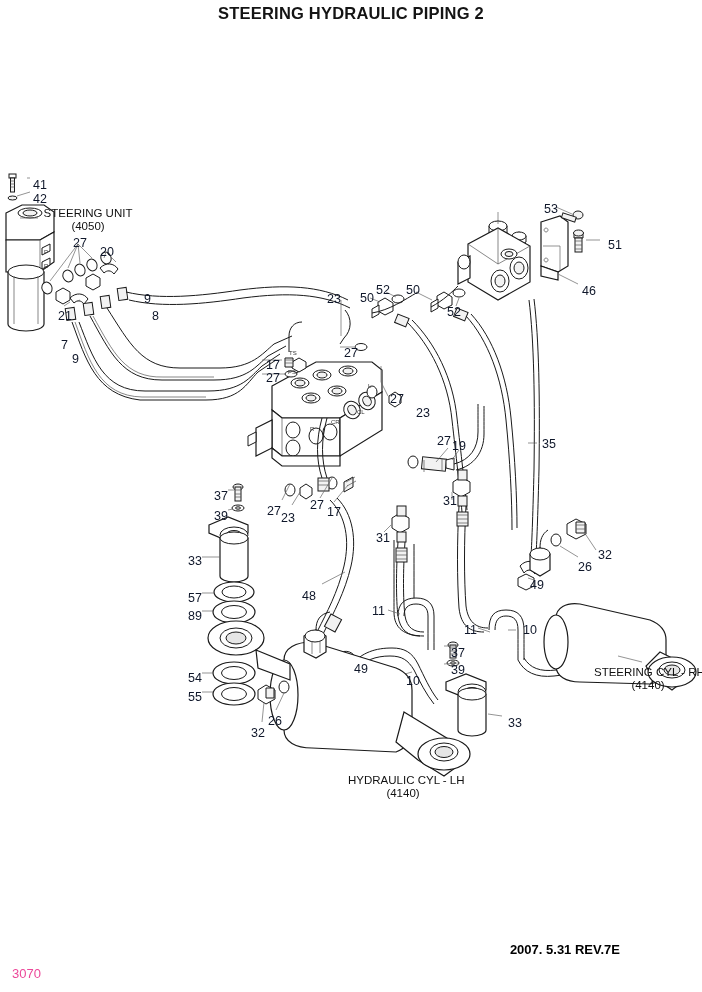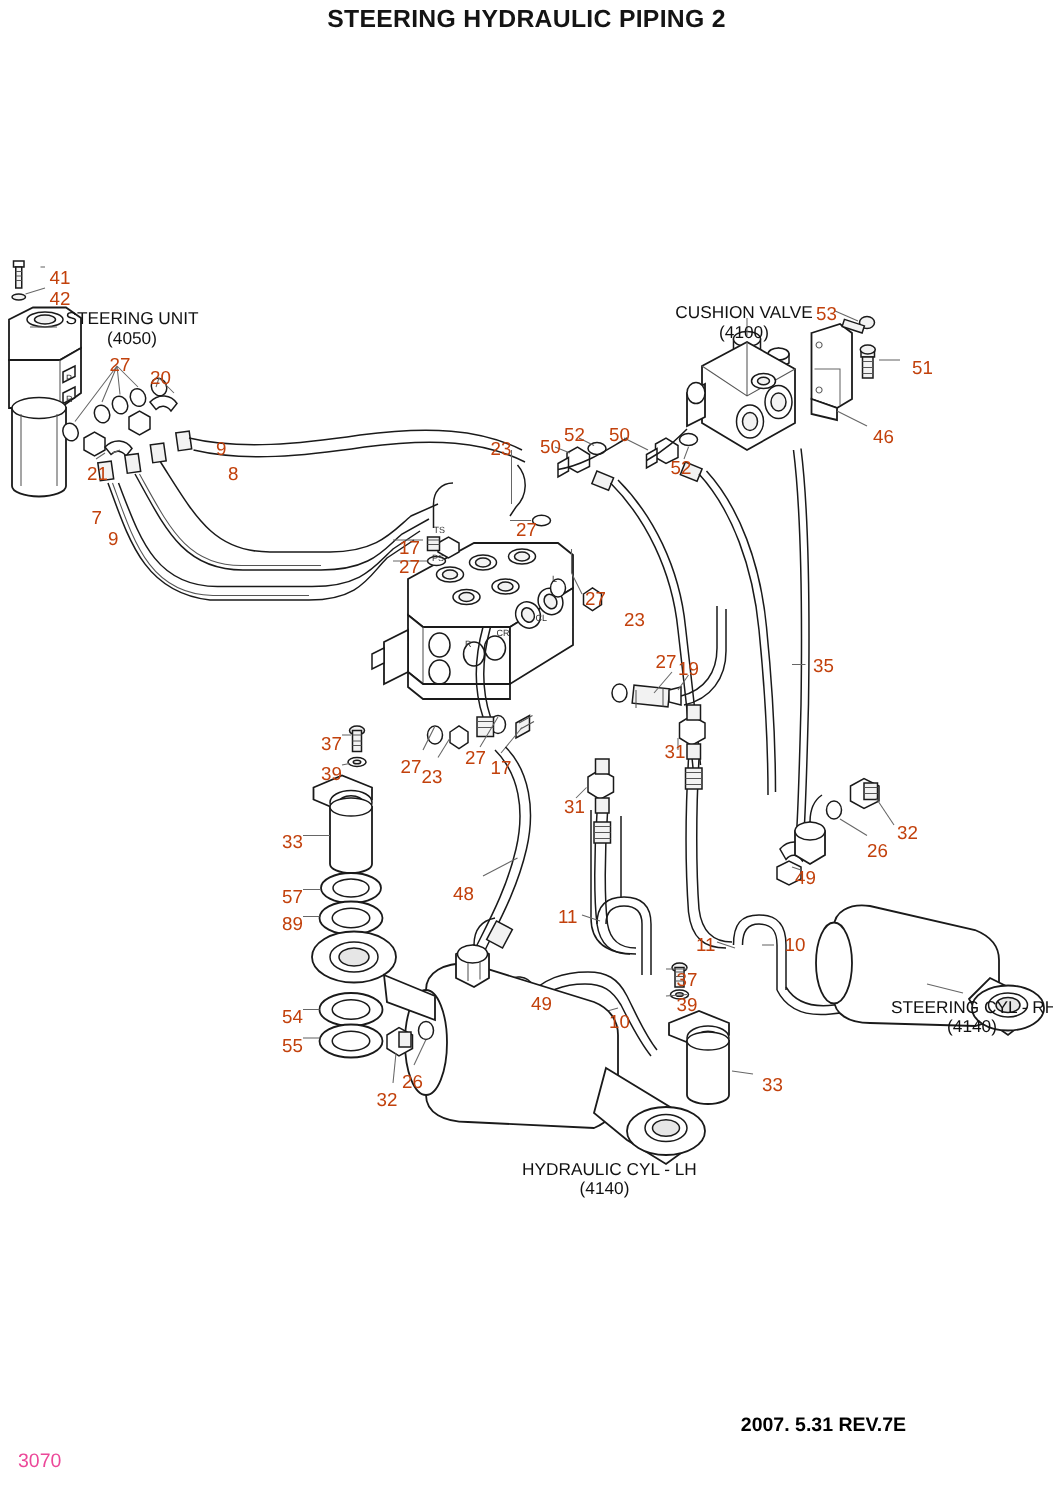--- a/index.html
+++ b/index.html
@@ -2,36 +2,36 @@
 <html><head>
 <meta charset="utf-8">
 <title>Steering Hydraulic Piping 2</title>
 <style>
   html,body{margin:0;padding:0;background:#ffffff;}
   body{
     width:702px;height:992px;position:relative;overflow:hidden;
     font-family:"Liberation Sans", sans-serif;
     color:#111111;
   }
-  #sheet{position:absolute;left:0;top:0;width:620px;height:992px;}
+  #sheet{position:absolute;left:0;top:0;width:620px;height:992px;padding-left:16px;}
   #page-title{
     position:absolute;left:0;top:4px;width:702px;text-align:center;
     font-size:16.5px;font-weight:bold;letter-spacing:.2px;color:#141414;
   }
   #footer-left{position:absolute;left:12px;top:942px;font-size:13px;color:#ec4899;margin-top:24px;}
   #footer-right{position:absolute;right:16px;top:942px;font-size:13px;color:#000000;font-weight:bold;}
   svg{position:absolute;left:0;top:0;width:702px;height:992px;}
   .bl{fill:none;stroke:#1a1a1a;stroke-width:1;}
   .thin{fill:none;stroke:#555;stroke-width:.7;}
   .lead{fill:none;stroke:#666;stroke-width:.7;}
   .fillw{fill:#ffffff;stroke:#1a1a1a;stroke-width:1;}
   .fillw2{fill:#ffffff;stroke:#1a1a1a;stroke-width:1.2;}
   .fillg{fill:#f2f2f2;stroke:#1a1a1a;stroke-width:1;}
   .fillgg{fill:#e6e6e6;stroke:#1a1a1a;stroke-width:1;}
-  .lbl{position:absolute;font-size:12.5px;color:#c2410c;white-space:nowrap;}
+  .lbl{position:absolute;font-size:12.5px;color:#0f172a;white-space:nowrap;}
   .cap{position:absolute;font-size:11.5px;color:#111;white-space:nowrap;text-align:center;line-height:13px;}
   .tiny{font-size:6px;fill:#333;font-family:"Liberation Sans",sans-serif;}
 </style>
 </head>
 <body>
 
 <div id="sheet">
 
   <div id="page-title">STEERING HYDRAULIC PIPING 2</div>
 
@@ -441,24 +441,20 @@
       <text x="357" y="414" class="tiny">CL</text>
       <text x="331" y="424" class="tiny">CR</text>
       <text x="310" y="431" class="tiny">R</text>
     </svg>
 
   <div class="cap" style="left:38px;top:207px;width:100px;">
     <span>STEERING UNIT</span><br>
     <span>(4050)</span>
   </div>
 
-  <div class="cap" style="left:441px;top:203px;width:110px;">
-    <span>CUSHION VALVE</span><br>
-    <span>(4100)</span>
-  </div>
 
 
   <div class="cap" style="left:594px;top:666px;width:108px;">
     <span>STEERING CYL - RH</span><br>
     <span>(4140)</span>
   </div>
 
   <div class="cap" style="left:348px;top:774px;width:110px;">
     <span>HYDRAULIC CYL - LH</span><br>
     <span>(4140)</span>

